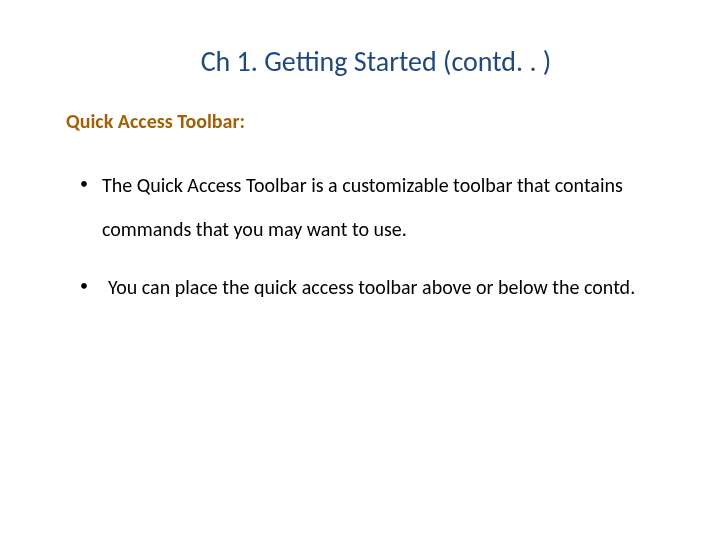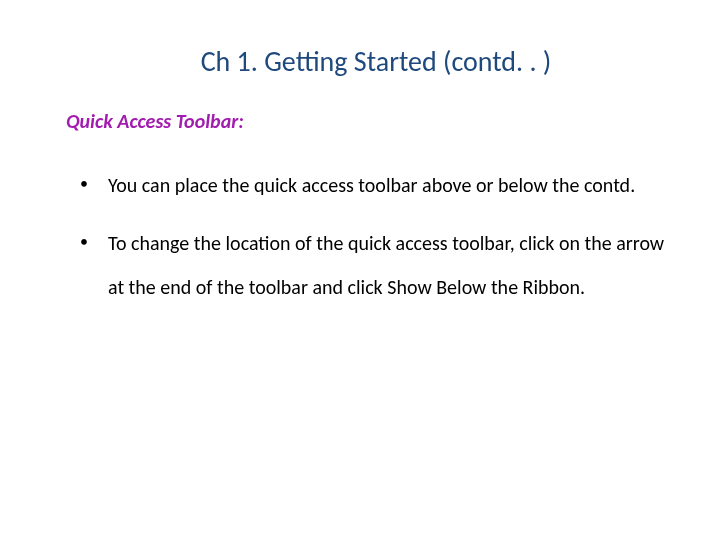--- a/index.html
+++ b/index.html
@@ -17,23 +17,22 @@
       font-size: 28px;
       font-weight: 400;
       color: #1f497d;
       margin-bottom: 30px;
       padding-left: 60px;
       padding-right: 60px;
     }
     .subtitle {
       font-size: 20px;
       font-weight: bold;
-      color: #a21caf;
+      color: #a16207;
       margin-bottom: 30px;
-      font-style: italic;
     }
     ul.bullets {
       list-style: none;
       padding: 0;
     }
     ul.bullets li {
       position: relative;
       padding-left: 28px;
       font-size: 20px;
       line-height: 2.2;
@@ -52,15 +51,15 @@
     ul.bullets li.indent-extra {
       padding-left: 34px;
     }
   </style>
 </head>
 <body>
 
 <div class="title">Ch 1. Getting Started (contd. . )</div>
 <div class="subtitle">Quick Access Toolbar:</div>
 <ul class="bullets">
+  <li>The Quick Access Toolbar is a customizable toolbar that contains commands that you may want to use.</li>
   <li class="indent-extra">You can place the quick access toolbar above or below the contd.</li>
-  <li class="indent-extra">To change the location of the quick access toolbar, click on the arrow at the end of the toolbar and click Show Below the Ribbon.</li>
 </ul>
 
 </body></html>

